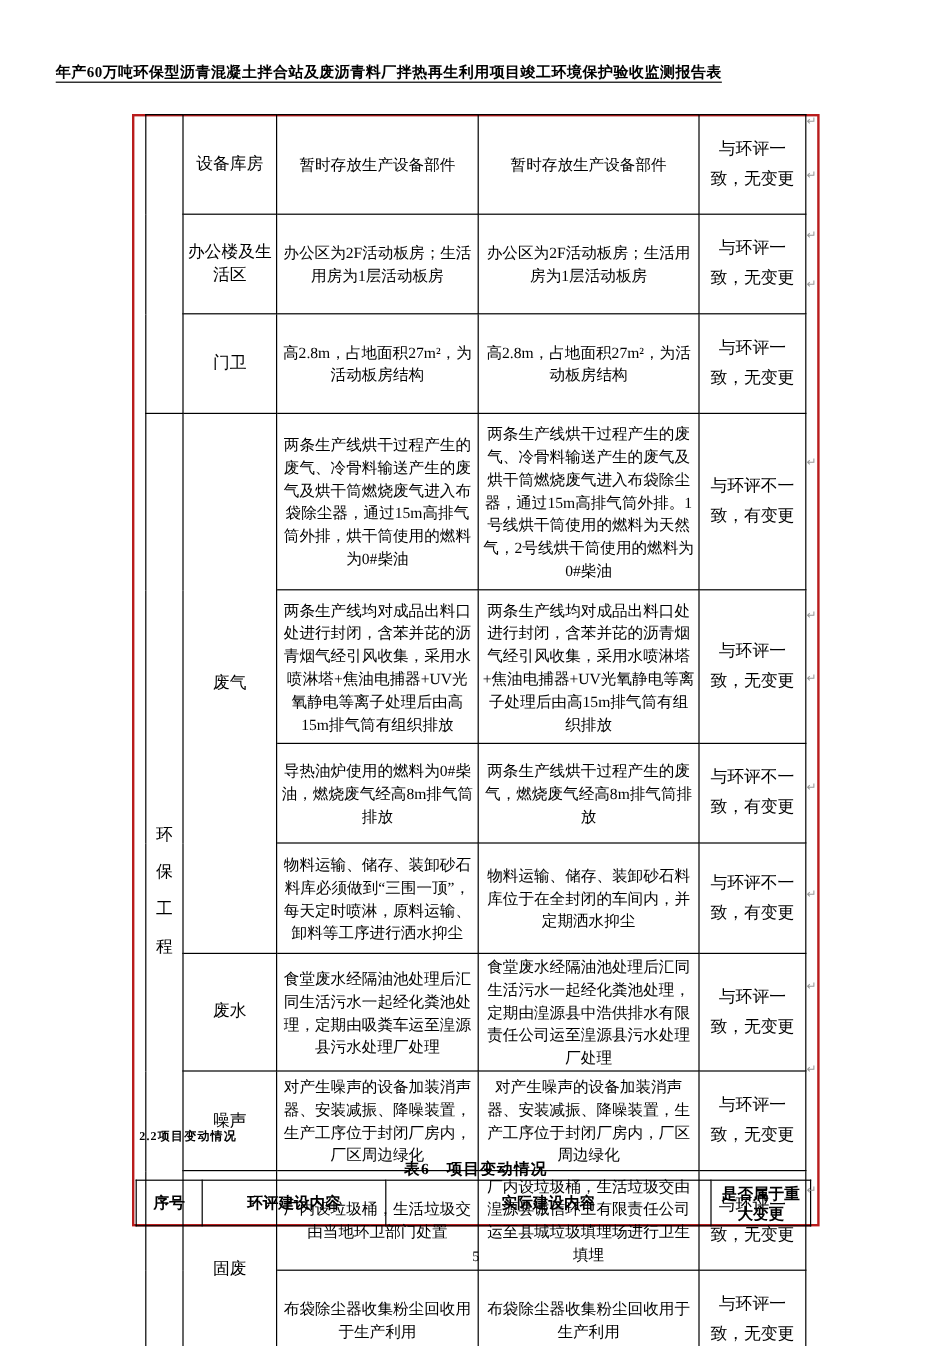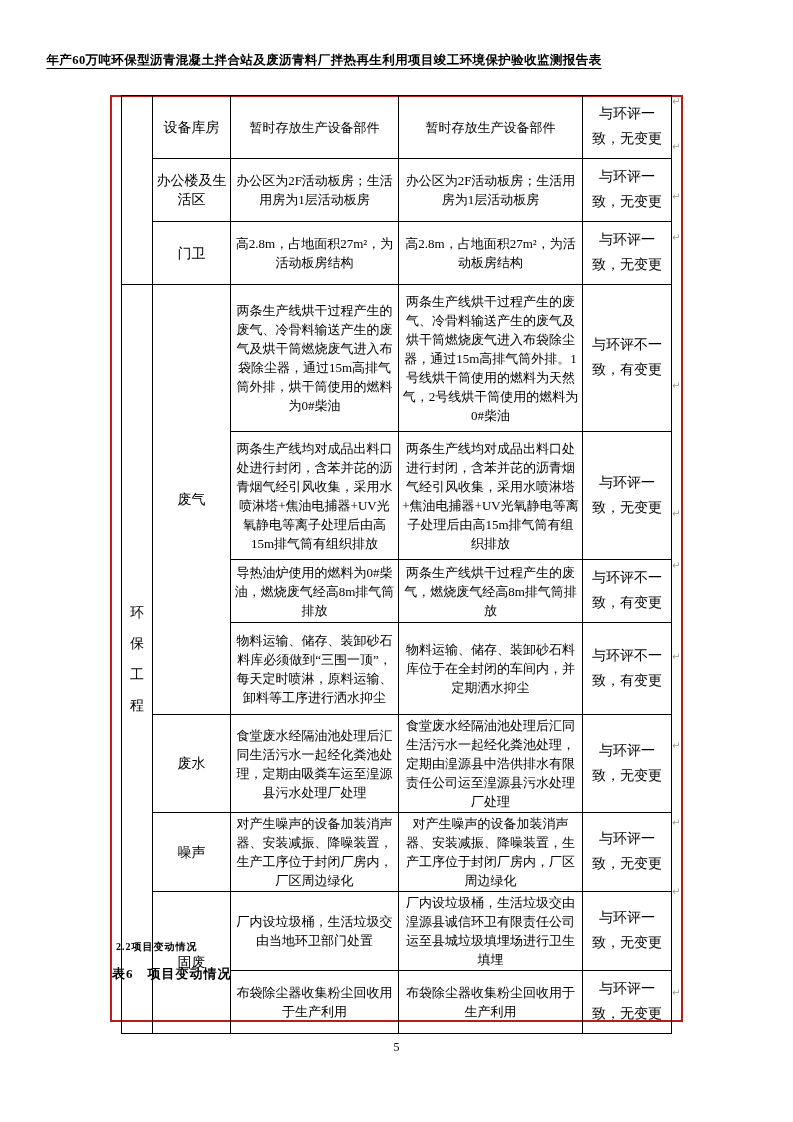--- a/index.html
+++ b/index.html
@@ -19,33 +19,33 @@
   table { border-collapse:collapse; table-layout:fixed; }
   td { border:1px solid #000; text-align:center; vertical-align:middle;
        padding:1px 3px; font-size:13px; line-height:19px; overflow:hidden; }
   .main { position:absolute; left:9px; top:-2px; width:550px; }
   .main col.c-cat { width:31px; }
   .main col.c-sub { width:78px; }
   .main col.c-eia { width:168px; }
   .main col.c-act { width:184px; }
   .main col.c-con { width:89px; }
   .main td.sub { font-size:14px; }
-  .main td.con { font-size:14px; line-height:25px; padding:6px 5px;font-family:Liberation Mono, monospace; }
+  .main td.con { font-size:14px; line-height:25px; padding:16px 5px; }
   .cat-label { width:15px; margin:14px auto; word-break:break-all;
                line-height:31px; font-size:14px;text-align:center; }
   tr.r1{height:44px;} tr.r2{height:50px;} tr.r3{height:41px;}
   tr.r4{height:147px;} tr.r5{height:128px;} tr.r6{height:52px;}
   tr.r7{height:92px;} tr.r8{height:88px;} tr.r9{height:77px;}
   tr.r10{height:69px;} tr.r11{height:44px;}
   .sec-heading {
     position:absolute; left:4px; top:843px; font-size:10px; font-weight:bold;
     letter-spacing:1px;
   }
   .tbl-caption {
-    position:absolute; left:0; top:868px; width:100%; 
+    position:absolute; left:0; top:868px; width:100%; text-align:center;
     font-size:13px; font-weight:bold; letter-spacing:1px;
   }
   .change { position:absolute; left:1px; top:886px; width:562px; }
   .change col.k1{width:55px;} .change col.k2{width:153px;}
   .change col.k3{width:271px;} .change col.k4{width:83px;}
   .change td { font-weight:bold; font-size:13px; line-height:17px; height:35px; }
   .page-num {
     position:absolute; top:1040px; left:0; width:793px; text-align:center;
     font-size:12px;
   }
@@ -137,20 +137,36 @@
         <td>布袋除尘器收集粉尘回收用于生产利用</td>
         <td>布袋除尘器收集粉尘回收用于生产利用</td>
         <td class="con">与环评一致，无变更</td>
       </tr>
     </tbody>
       </table>
 
     <div class="sec-heading">2.2项目变动情况</div>
     <div class="tbl-caption">表6　项目变动情况</div>
 
+    <table class="change">
+      <colgroup>
+          <col class="k1">
+          <col class="k2">
+          <col class="k3">
+          <col class="k4">
+        </colgroup>
+      <tbody>
+          <tr>
+        <td>序号</td>
+        <td>环评建设内容</td>
+        <td>实际建设内容</td>
+        <td>是否属于重大变更</td>
+      </tr>
+    </tbody>
+      </table>
 
   </div>
 
   <span class="pmark" style="top:97px">↵</span>
   <span class="pmark" style="top:142px">↵</span>
   <span class="pmark" style="top:192px">↵</span>
   <span class="pmark" style="top:233px">↵</span>
   <span class="pmark" style="top:381px">↵</span>
   <span class="pmark" style="top:509px">↵</span>
   <span class="pmark" style="top:561px">↵</span>

